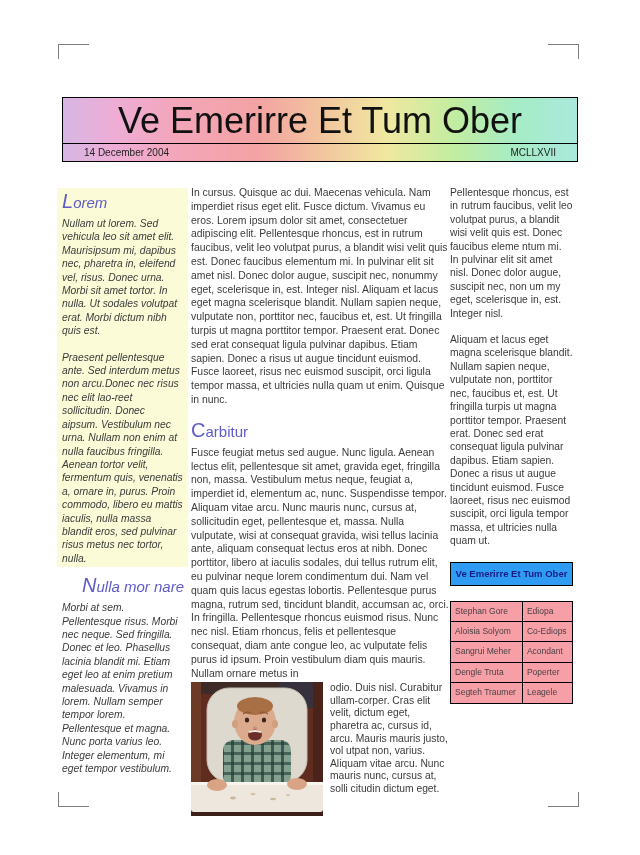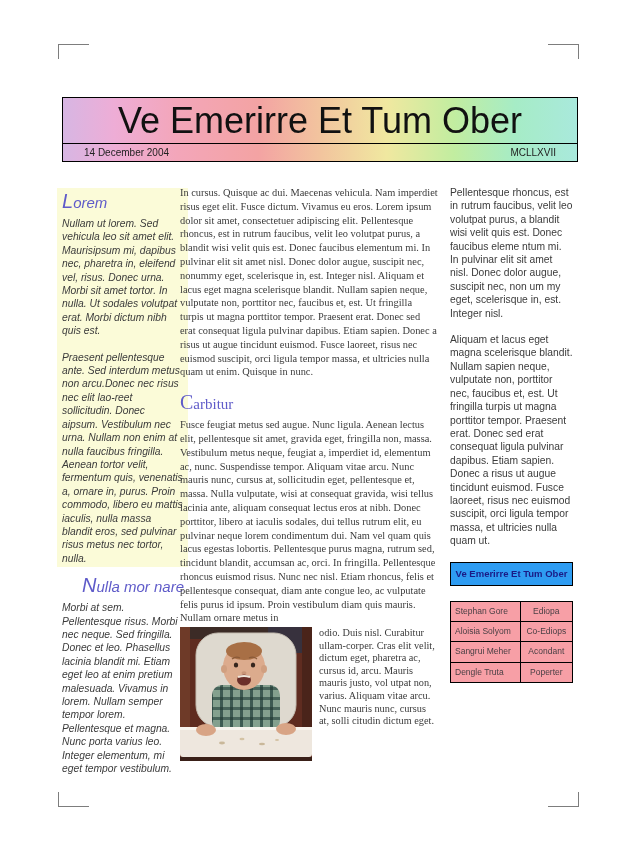--- a/index.html
+++ b/index.html
@@ -23,41 +23,41 @@
     height:45px;line-height:46px;text-align:center;border-bottom:1px solid #000;
     font-size:36px;color:#111;white-space:nowrap;
   }
   .masthead-strip{
     height:17px;display:flex;justify-content:space-between;align-items:center;
     padding:0 21px;font-size:10px;color:#222;
   }
   
   .col{position:absolute;font-size:10.3px;line-height:13.4px;}
   .col1{left:62px;top:188px;width:122px;font-style:italic;}
-  .col2{left:180px;top:186px;width:258px;font-size:10.4px;line-height:13.8px;font-family:Liberation Serif, serif;}
+  .col2{left:191px;top:186px;width:258px;font-size:10.4px;line-height:13.8px;}
   .col3{left:450px;top:186px;width:123px;}
   .col p{margin:0 0 13px 0;}
   .lorem-box{background:#fbfbd8;padding:3px 5px 2px 5px;margin-left:-5px;margin-right:-4px;}
   h2.head{
     font-size:15px;font-weight:normal;color:#5f5bc9;margin:0 0 4px 0;line-height:20px;
   }
   h2.head::first-letter{font-size:20px;}
   h2.mt{margin-top:8px;text-align:right;}
   
   .photo-row{display:flex;gap:7px;}
   .photo{width:132px;height:134px;flex:none;display:block;}
   .photo-side{flex:1;line-height:12.6px;font-size:10.3px;}
   
   .infobox{
     margin-top:14px;background:#2e9cf2;border:1px solid #000;color:#1a1a85;
     font-size:9.5px;font-weight:bold;text-align:center;padding:5px 4px;line-height:12px;
   }
   table.staff{width:100%;border-collapse:collapse;margin-top:15px;font-size:8.5px;color:#4a4045;}
   table.staff td{border:1px solid #000;background:#f79fa6;padding:3px 4px;height:10px;}
-  table.staff td.role{text-align:center;}
+  table.staff td.role{text-align:left;}
 </style>
 </head>
 <body>
 
 <div>
 
   <div class="crop tl"></div>
   <div class="crop tr"></div>
   <div class="crop bl"></div>
   <div class="crop br"></div>
@@ -149,17 +149,21 @@
           <td class="role">Co-Ediops</td>
         </tr>
         <tr>
           <td>Sangrui Meher</td>
           <td class="role">Acondant</td>
         </tr>
         <tr>
           <td>Dengle Truta</td>
           <td class="role">Poperter</td>
         </tr>
+        <tr>
+          <td>Segteh Traumer</td>
+          <td class="role">Leagele</td>
+        </tr>
       </tbody>
     </table>
   </div>
 
 </div>
 
 </body></html>

